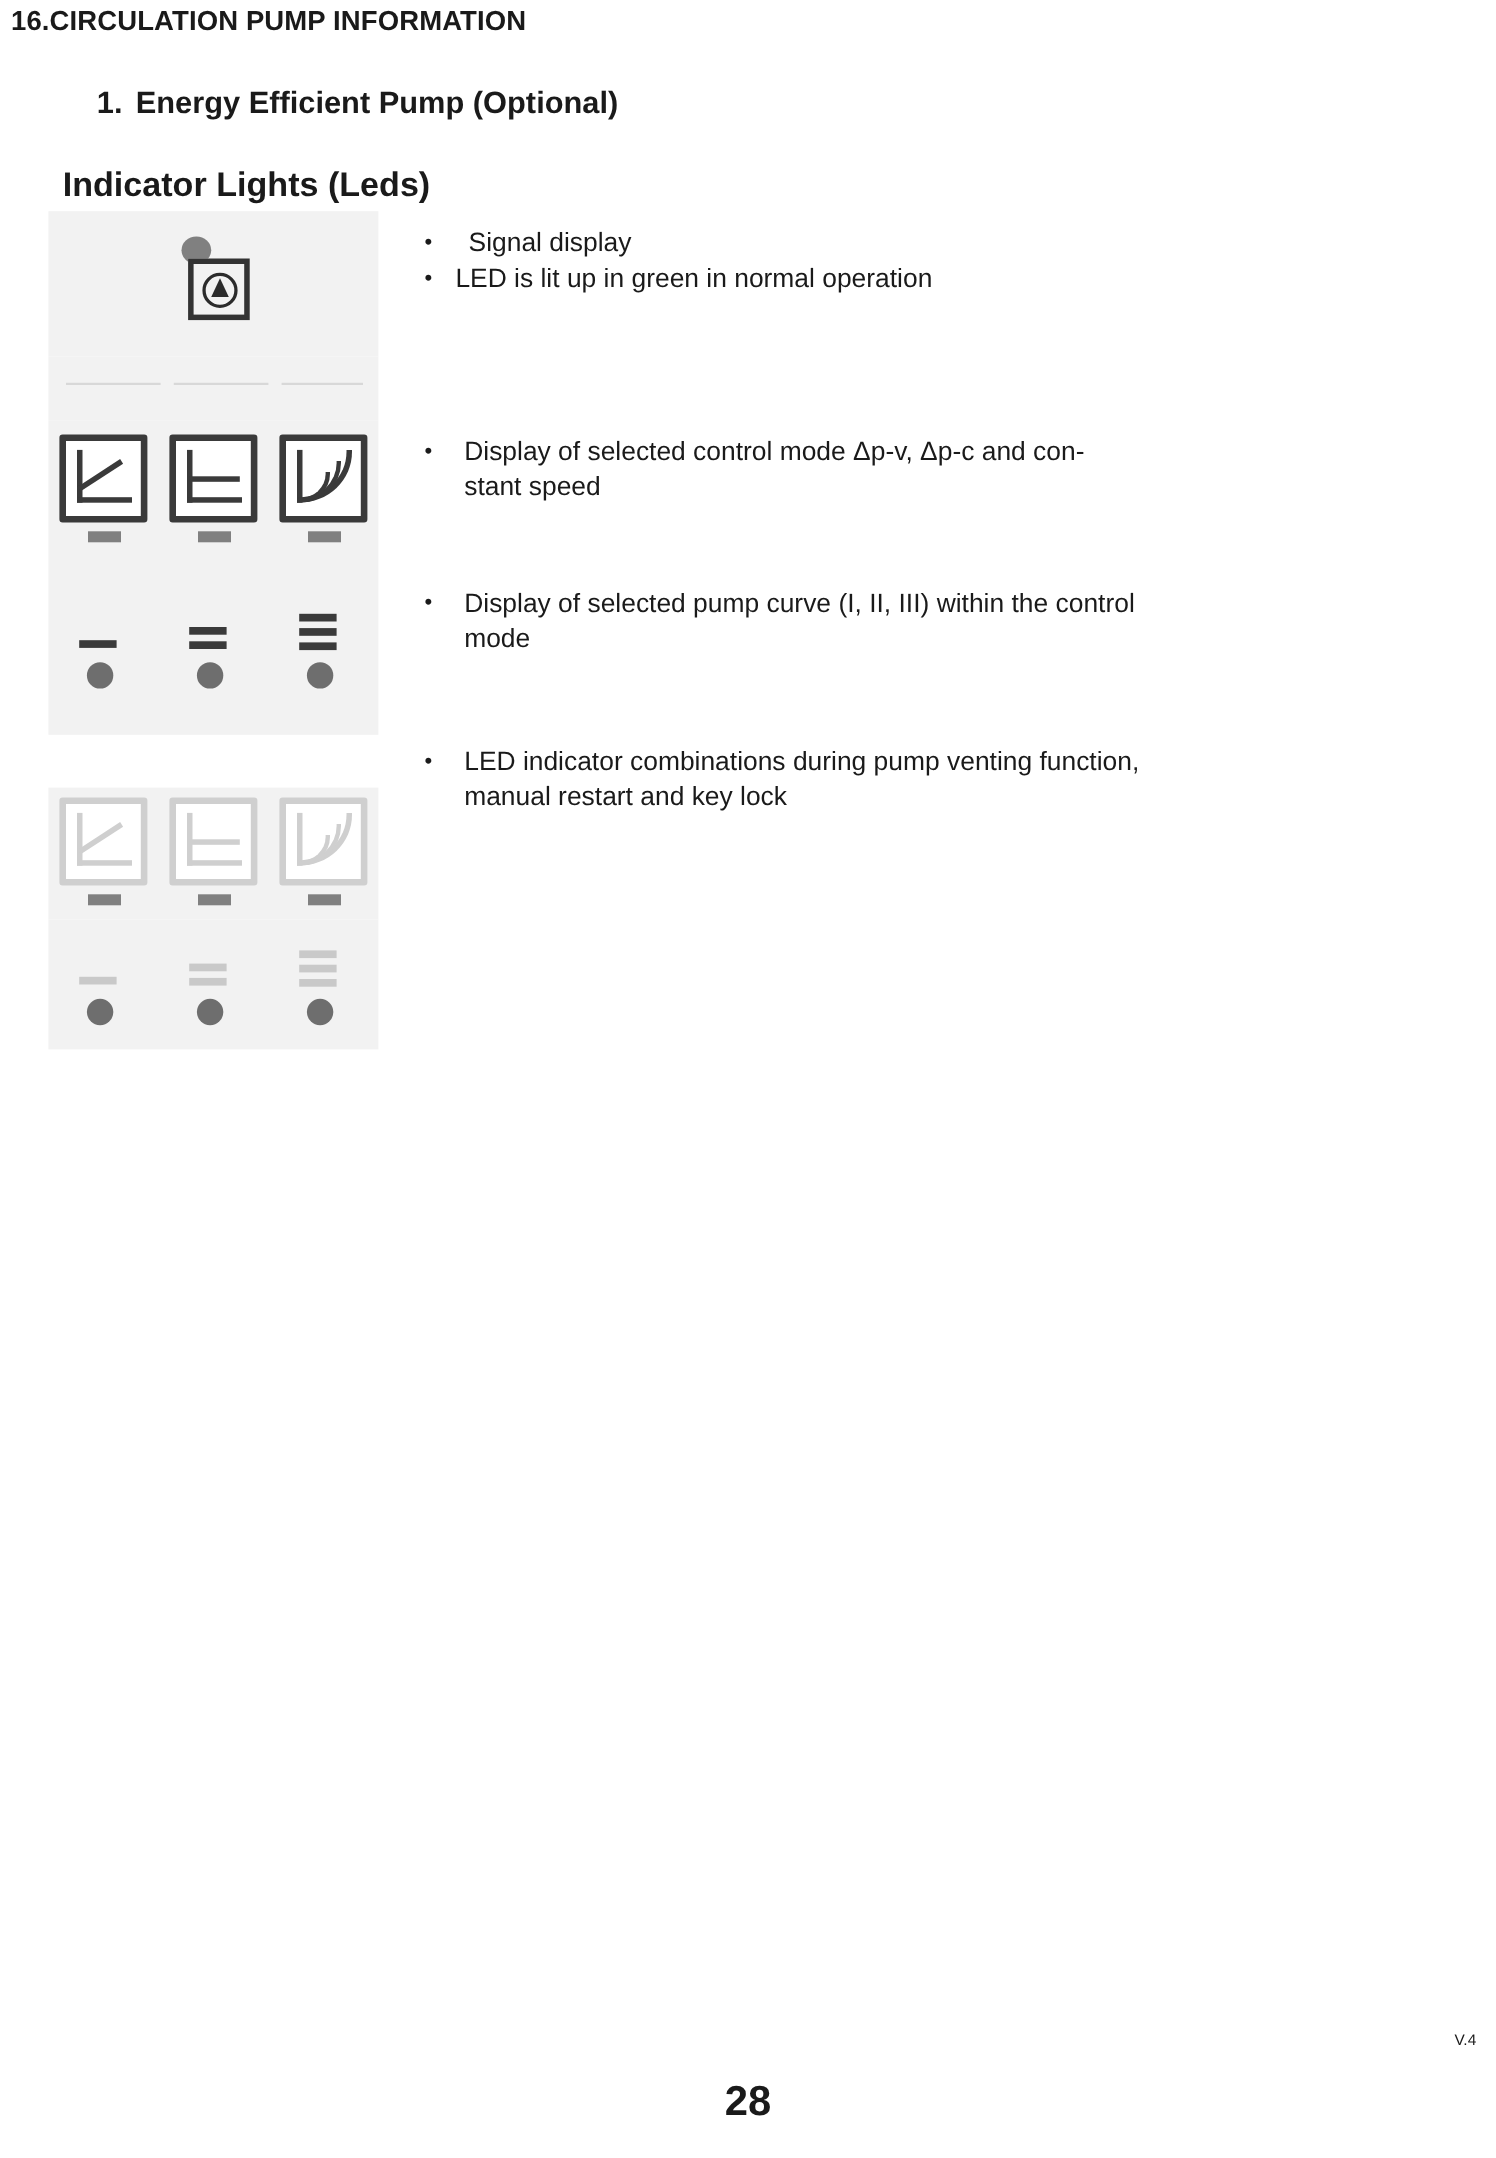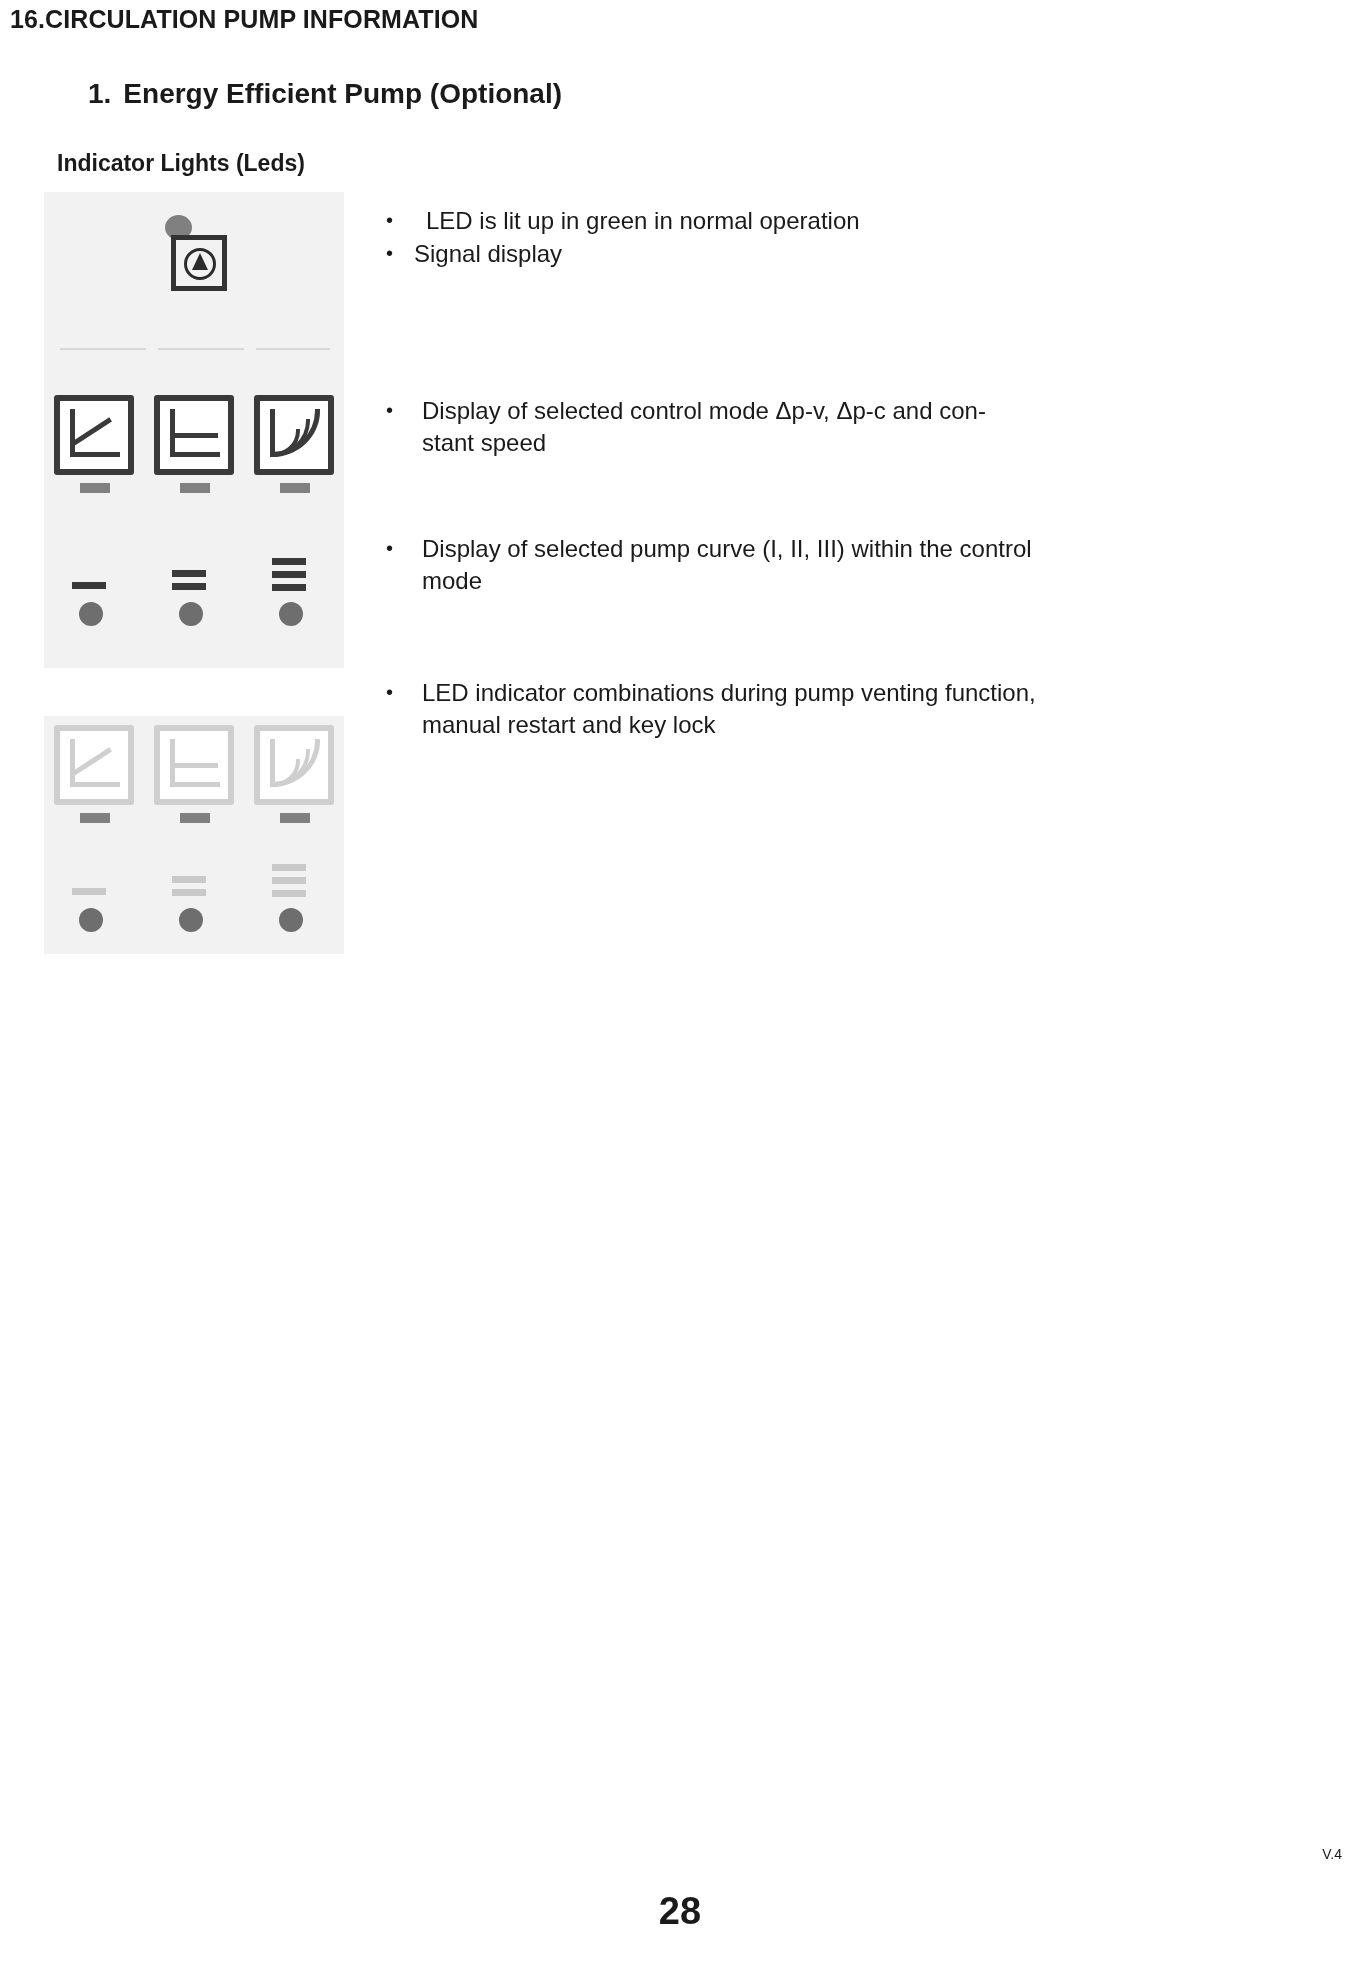--- a/index.html
+++ b/index.html
@@ -35,21 +35,21 @@
     font-size: 28px;
     font-weight: bold;
     white-space: nowrap;
   }
   .sub-heading .num { margin-right: 12px; }
 
   .group-heading {
     position: absolute;
     left: 57px;
     top: 150px;
-    font-size: 23px;
+    font-size: 31px;
     font-weight: bold;
     white-space: nowrap;
   }
 
   
   .icon-column {
     position: absolute;
     left: 44px;
     top: 192px;
     width: 300px;
@@ -437,22 +437,22 @@
         <div class="bar" style="top:32px;width:34px;"></div>
         <div class="dot"></div>
       </div>
     </div>
   </div>
 
 </div>
 
 <div class="bullet-block blk-1">
   <ul>
+    <li> Signal   display</li>
     <li>LED is lit up in green in normal operation</li>
-    <li> Signal   display</li>
   </ul>
 </div>
 
 <div class="bullet-block blk-2">
   <ul>
     <li>Display of selected control mode Δp-v, Δp-c and con-stant speed</li>
   </ul>
 </div>
 
 <div class="bullet-block blk-3">

